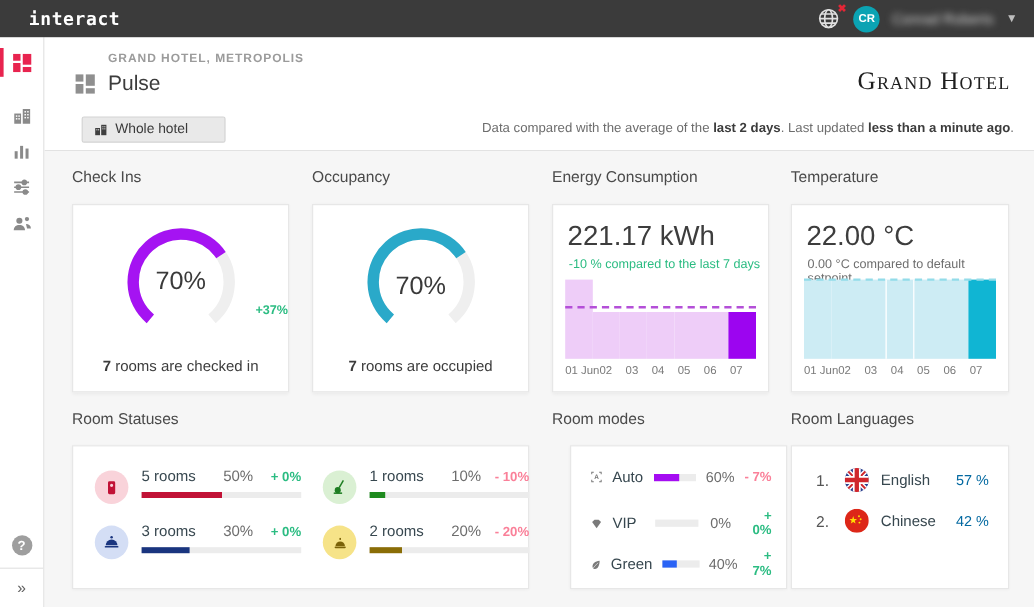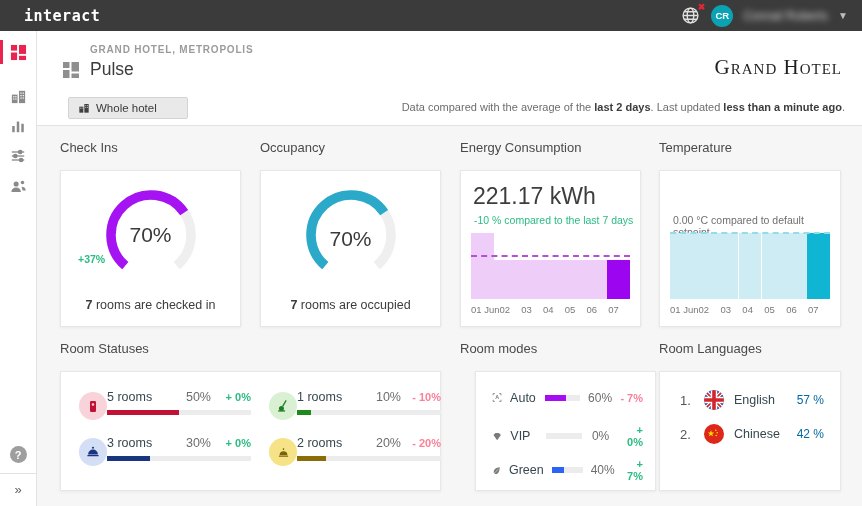--- a/index.html
+++ b/index.html
@@ -43,35 +43,35 @@
   
   .content { position:relative; height:380px; background:#f6f6f6; }
   .card-title { position:absolute; font-size:13px; color:#4a4a4a; }
   .card { position:absolute; background:#fff; border:1px solid #e7e7e7; box-shadow:0 1px 3px rgba(0,0,0,.06); }
 
   
   .gauge-wrap { position:absolute; left:40px; top:14px; width:100px; height:100px; }
   .gauge-wrap svg { width:100px; height:100px; }
   .gauge-value { position:absolute; left:0; top:52px; width:100%; text-align:center; font-size:21px; color:#3a3a3a; }
   .gauge-value.centered { top:56px; }
-  .gauge-delta { position:absolute; left:0; top:82px; width:100%; text-align:left; font-size:10.5px; font-weight:bold;padding-left:17px; }
+  .gauge-delta { position:absolute; left:0; top:82px; width:100%; text-align:right; font-size:10.5px; font-weight:bold;padding-left:17px; }
   .gauge-caption { position:absolute; bottom:14px; left:0; width:100%; text-align:center; font-size:12.5px; color:#3c3c3c; }
 
   
   .big-value { position:absolute; left:12px; top:12px; font-size:23px; color:#3d3d3d; }
   .chart-delta { position:absolute; left:13px; top:43px; font-size:10.5px; }
   .mini-chart { position:absolute; left:10px; right:10px; top:62px; height:66px; display:flex; align-items:flex-end; }
   .mini-chart .bar { flex:1; }
   .mini-chart .avgline { position:absolute; left:0; right:0; border-top:2px dashed #999; }
   .xlabels { position:absolute; left:10px; right:10px; top:133px; display:flex; font-size:9.5px; color:#7a7a7a; }
   .xlabels span { flex:1; text-align:left; white-space:nowrap; }
   .xlabels span:first-child { text-align:left; }
 
   
-  .rs-item { position:absolute; width:172px; display:flex; }
+  .rs-item { position:absolute; width:172px; display:flex; gap:11px; }
   .rs-icon { width:28px; height:28px; border-radius:50%; flex:none; display:flex; align-items:center; justify-content:center; margin-top:2px; }
   .rs-body { flex:1; }
   .rs-row { display:flex; align-items:baseline; font-size:12.5px; color:#37474f; }
   .rs-rooms { flex:1; }
   .rs-pct { width:34px; text-align:right; color:#6d6d6d; }
   .rs-delta { width:40px; text-align:right; font-size:11px; font-weight:bold; }
   .track { background:#ececec; height:5px; margin-top:6px; }
   .track .fill { height:100%; }
 
   
@@ -249,20 +249,21 @@
           <span>02</span>
           <span>03</span>
           <span>04</span>
           <span>05</span>
           <span>06</span>
           <span>07</span>
         </div>
     </div>
 
     <div class="card" style="left:622px; top:44px; width:182px; height:157px">
+      <div class="big-value">22.00 °C</div>
       <div class="chart-delta" style="color: rgb(111, 111, 111);">0.00 °C compared to default setpoint</div>
       <div class="mini-chart">
           <div class="bar" style="height: 100%; background: rgb(205, 236, 244);"></div>
           <div class="bar" style="height: 100%; background: rgb(205, 236, 244);"></div>
           <div class="bar" style="height: 100%; background: rgb(205, 236, 244);"></div>
           <div class="bar" style="height: 100%; background: rgb(205, 236, 244); border-left: 1px solid rgb(255, 255, 255);"></div>
           <div class="bar" style="height: 100%; background: rgb(205, 236, 244); border-left: 1px solid rgb(255, 255, 255);"></div>
           <div class="bar" style="height: 100%; background: rgb(205, 236, 244);"></div>
           <div class="bar" style="height: 100%; background: rgb(16, 181, 211);"></div>
           <div class="avgline" style="bottom: 98%; border-top-color: rgb(147, 220, 233);"></div>

